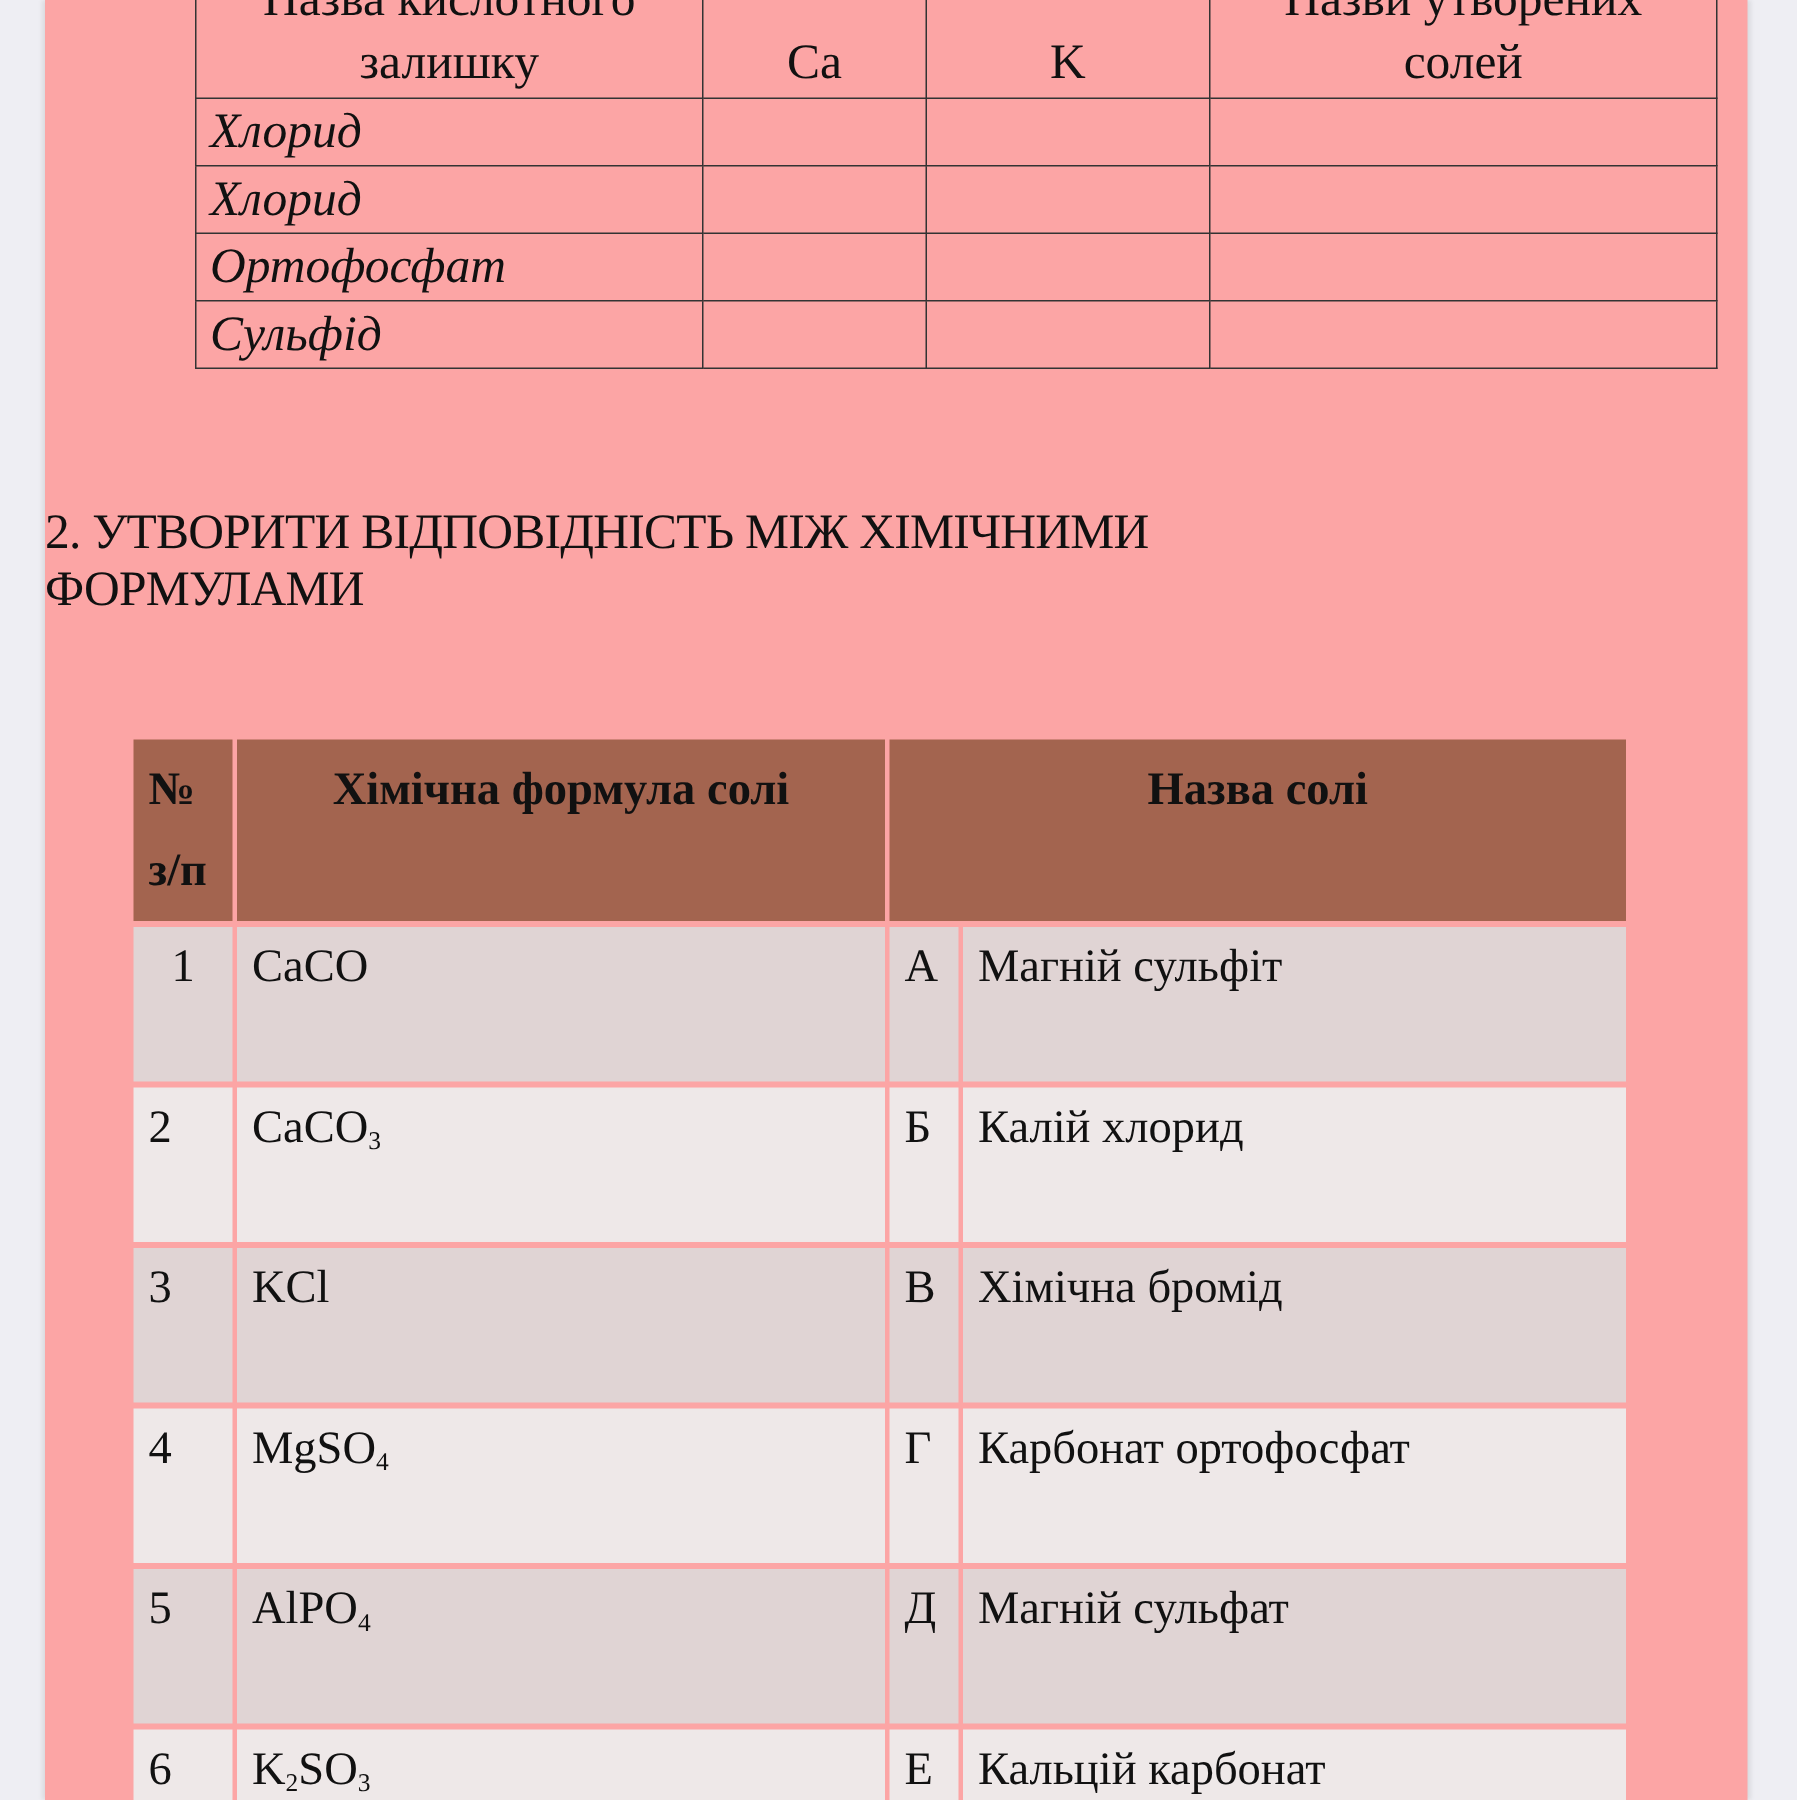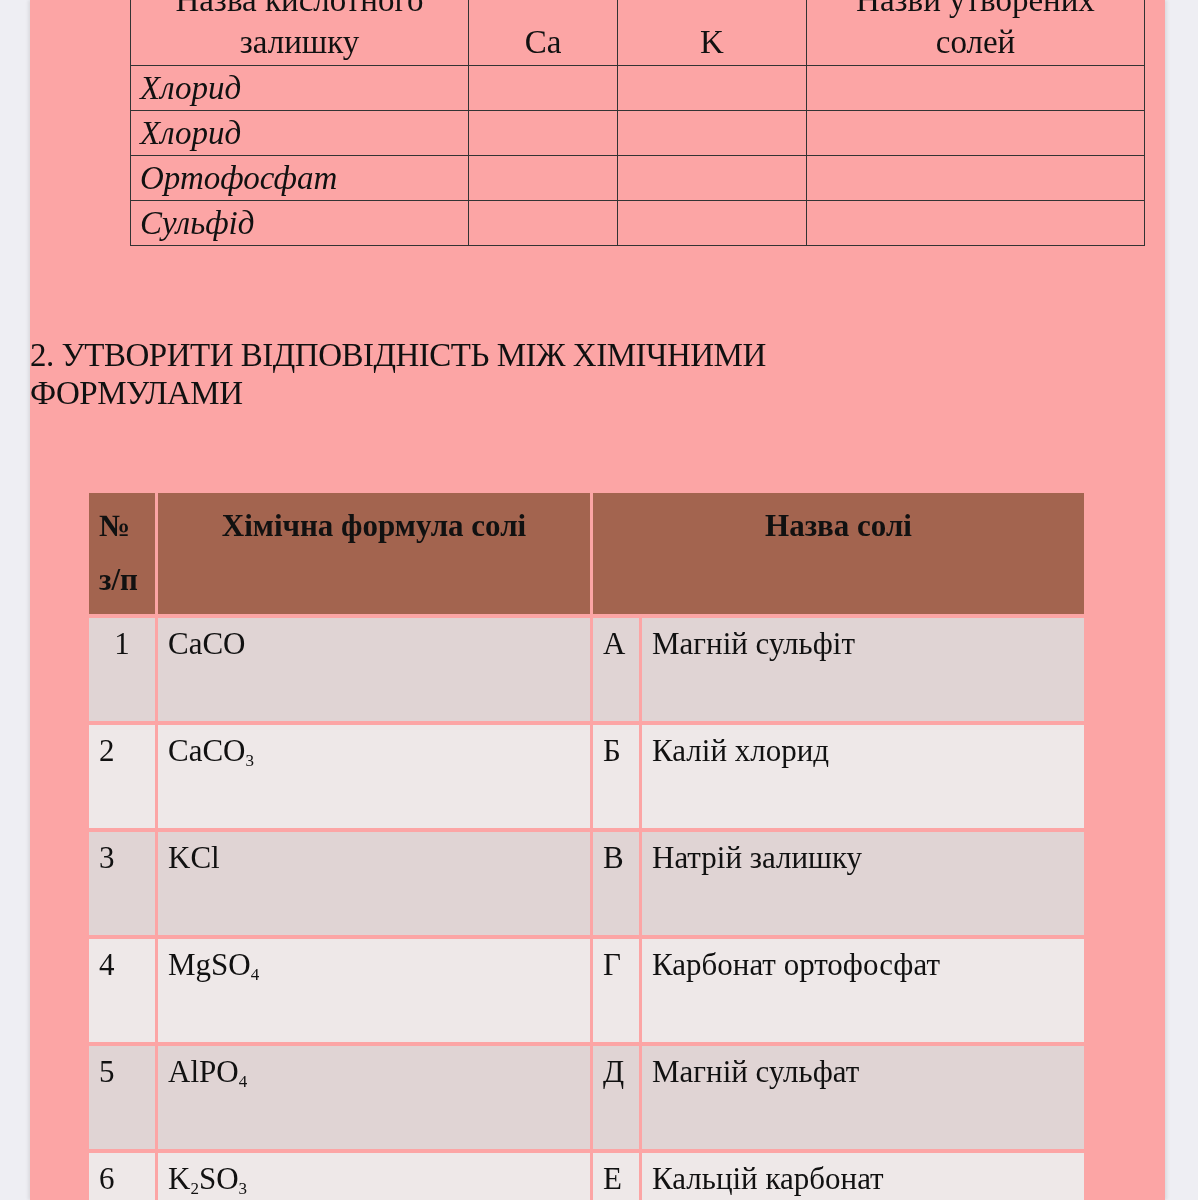--- a/index.html
+++ b/index.html
@@ -135,21 +135,21 @@
     <tr class="even">
       <td class="num">2</td>
       <td class="formula">CaCO<sub>3</sub></td>
       <td class="letter">Б</td>
       <td class="name">Калій хлорид</td>
     </tr>
     <tr class="odd">
       <td class="num">3</td>
       <td class="formula">KCl</td>
       <td class="letter">В</td>
-      <td class="name">Натрій залишку</td>
+      <td class="name">Хімічна бромід</td>
     </tr>
     <tr class="even">
       <td class="num">4</td>
       <td class="formula">MgSO<sub>4</sub></td>
       <td class="letter">Г</td>
       <td class="name">Карбонат ортофосфат</td>
     </tr>
     <tr class="odd">
       <td class="num">5</td>
       <td class="formula">AlPO<sub>4</sub></td>

